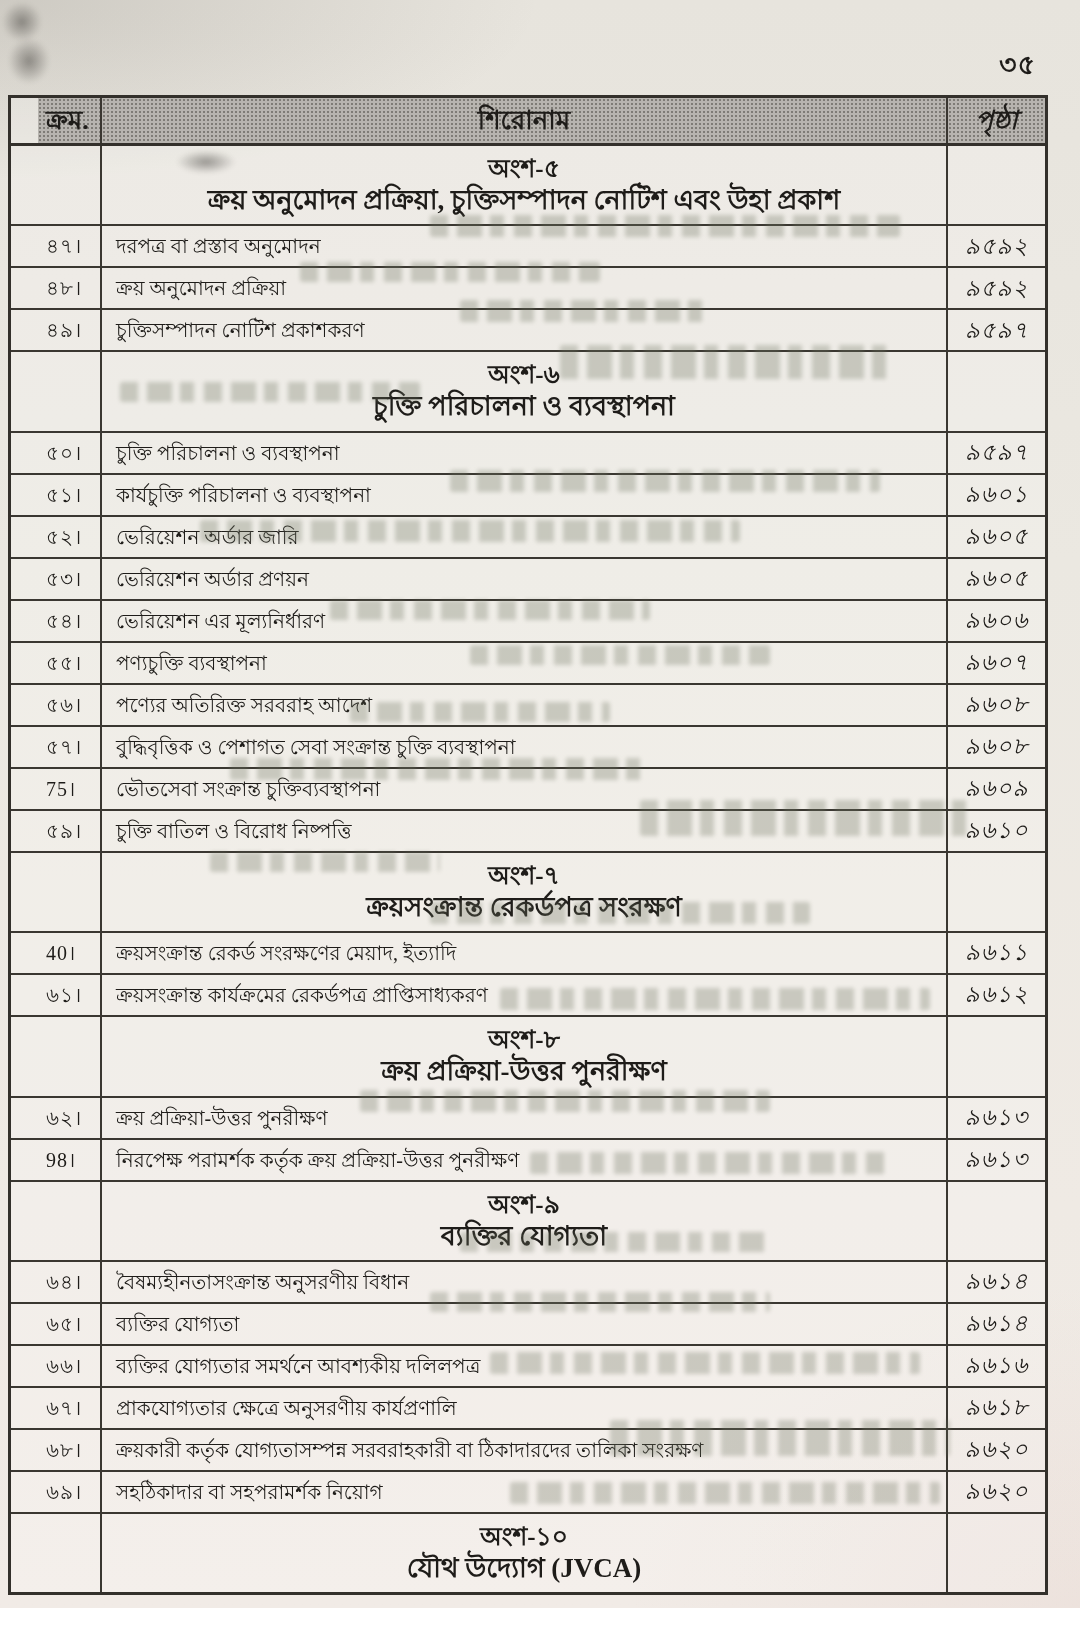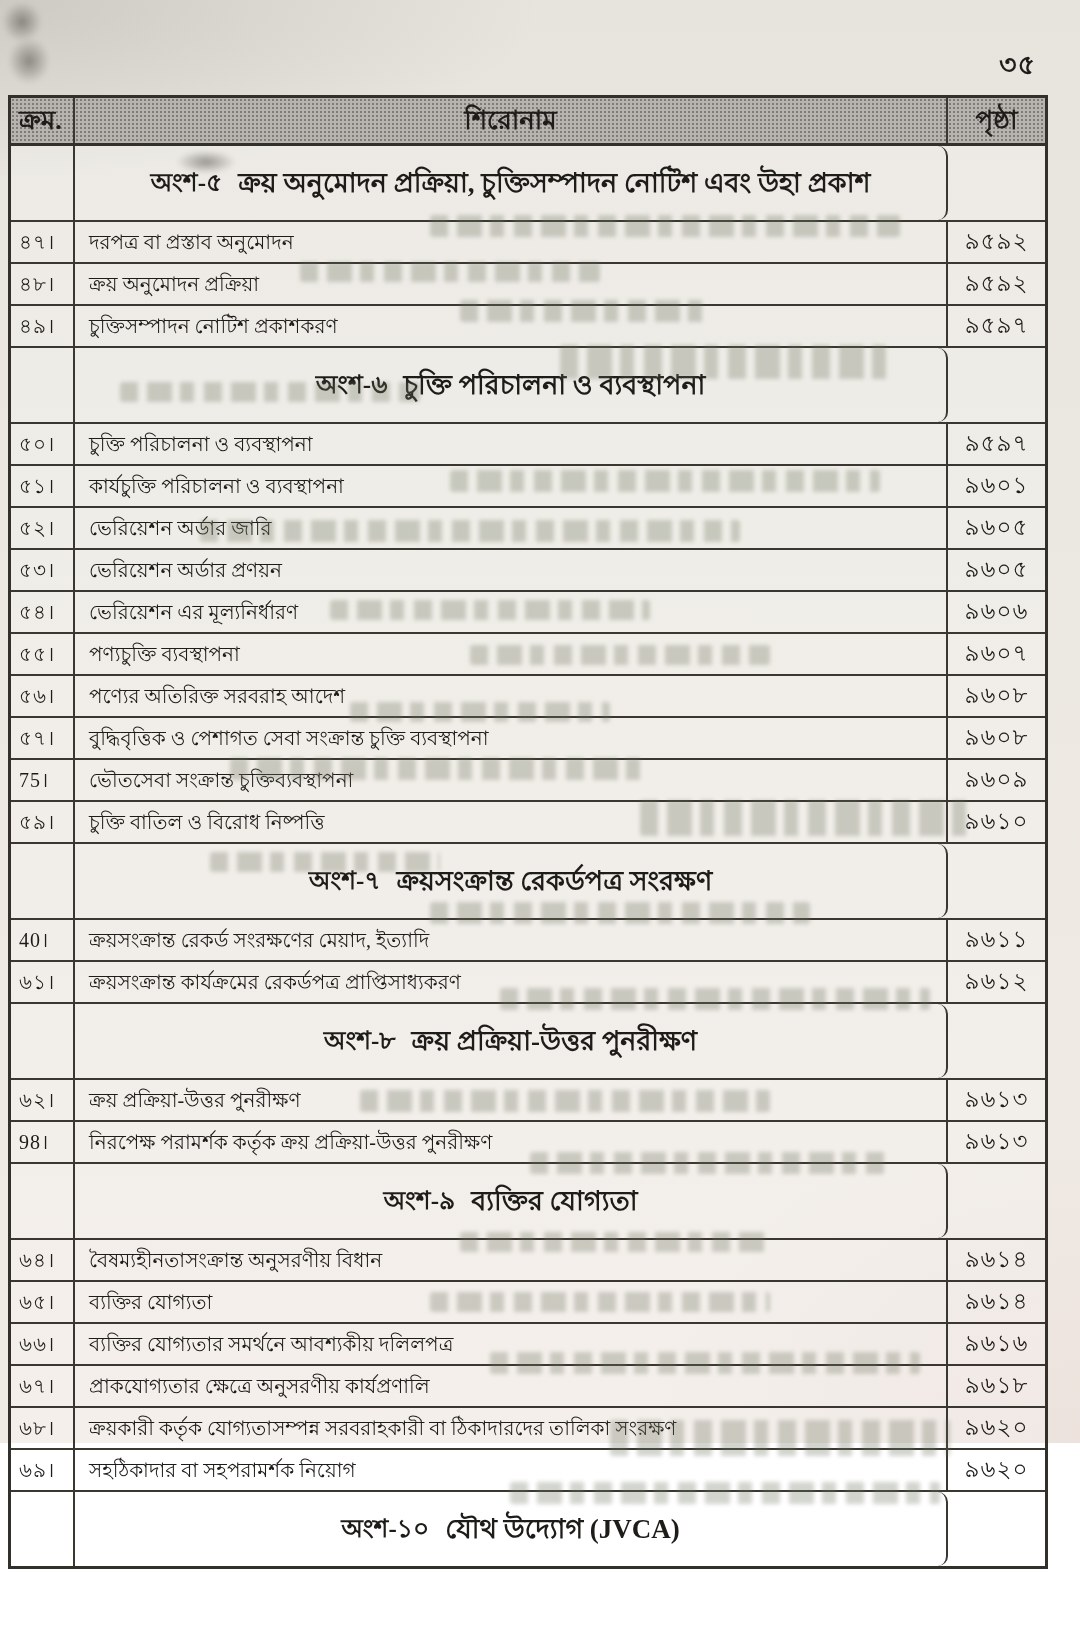--- a/index.html
+++ b/index.html
@@ -7,21 +7,21 @@
   html, body { width: 1080px; height: 1632px; overflow: hidden; }
 
   body {
     font-family: "Liberation Serif", "DejaVu Serif", serif;
     color: #1e1c19;
   }
 
   .page {
     position: relative;
     width: 1080px;
-    height: 1443px;
+    height: 1608px;
     background:
       radial-gradient(900px 300px at 0% 0%, rgba(90,85,75,0.18), rgba(0,0,0,0) 60%),
       radial-gradient(700px 500px at 100% 100%, rgba(200,150,140,0.10), rgba(0,0,0,0) 65%),
       linear-gradient(180deg, #e7e4dd 0%, #ebe8e1 35%, #efeae4 75%, #f1ebe6 100%);
   }
 
   
   .ghost {
     position: absolute;
     background-image: repeating-linear-gradient(90deg,
@@ -57,56 +57,57 @@
     top: 95px;
     width: 1040px;
     border: 3px solid #33302b;
     background: rgba(255,255,255,0.22);
   }
 
   .trow {
     display: grid;
     grid-template-columns: 64px 1fr 97px;
     border-bottom: 2px solid #3a3731;
+    padding-left: 27px;
   }
   .trow:last-child { border-bottom: none; }
 
   .cell {
     border-right: 2px solid #3a3731;
     display: flex;
     align-items: center;
     min-height: 40px;
     padding: 2px 8px;
     line-height: 1.2;
   }
-  .cell:last-child { border-right: none; }
+  .cell:last-child { border-right: none; font-style: italic; }
 
   .head-row { border-bottom: 3px solid #33302b; }
   .head-row .cell {
     min-height: 45px;
     font-weight: bold;
     font-size: 26px;
     background-color: #b7b4af;
     background-image: radial-gradient(rgba(120,117,112,0.9) 1px, rgba(0,0,0,0) 1px);
     background-size: 4px 4px;
   }
   .head-serial { justify-content: flex-start; }
   .head-title, .head-page { justify-content: center; text-align: right; }
 
   .serial-cell { font-size: 20px; letter-spacing: 1px; }
   .title-cell  { font-size: 20px; padding-left: 14px; }
   .page-cell   { font-size: 23px; justify-content: center; letter-spacing: 1px; }
 
   .section-cell {
+    flex-direction: column;
     justify-content: center;
     text-align: center;
     min-height: 74px;
-    gap: 16px;
+    gap: 0;
     padding: 8px 0;
-    border-radius: 10px;
   }
   .section-part  { font-weight: bold; font-size: 25px; }
   .section-title { font-weight: bold; font-size: 27px; }
   .section-row .serial-cell, .section-row .page-cell { min-height: 74px; }
 </style>
 </head>
 <body>
 
 <div class="page">
 

